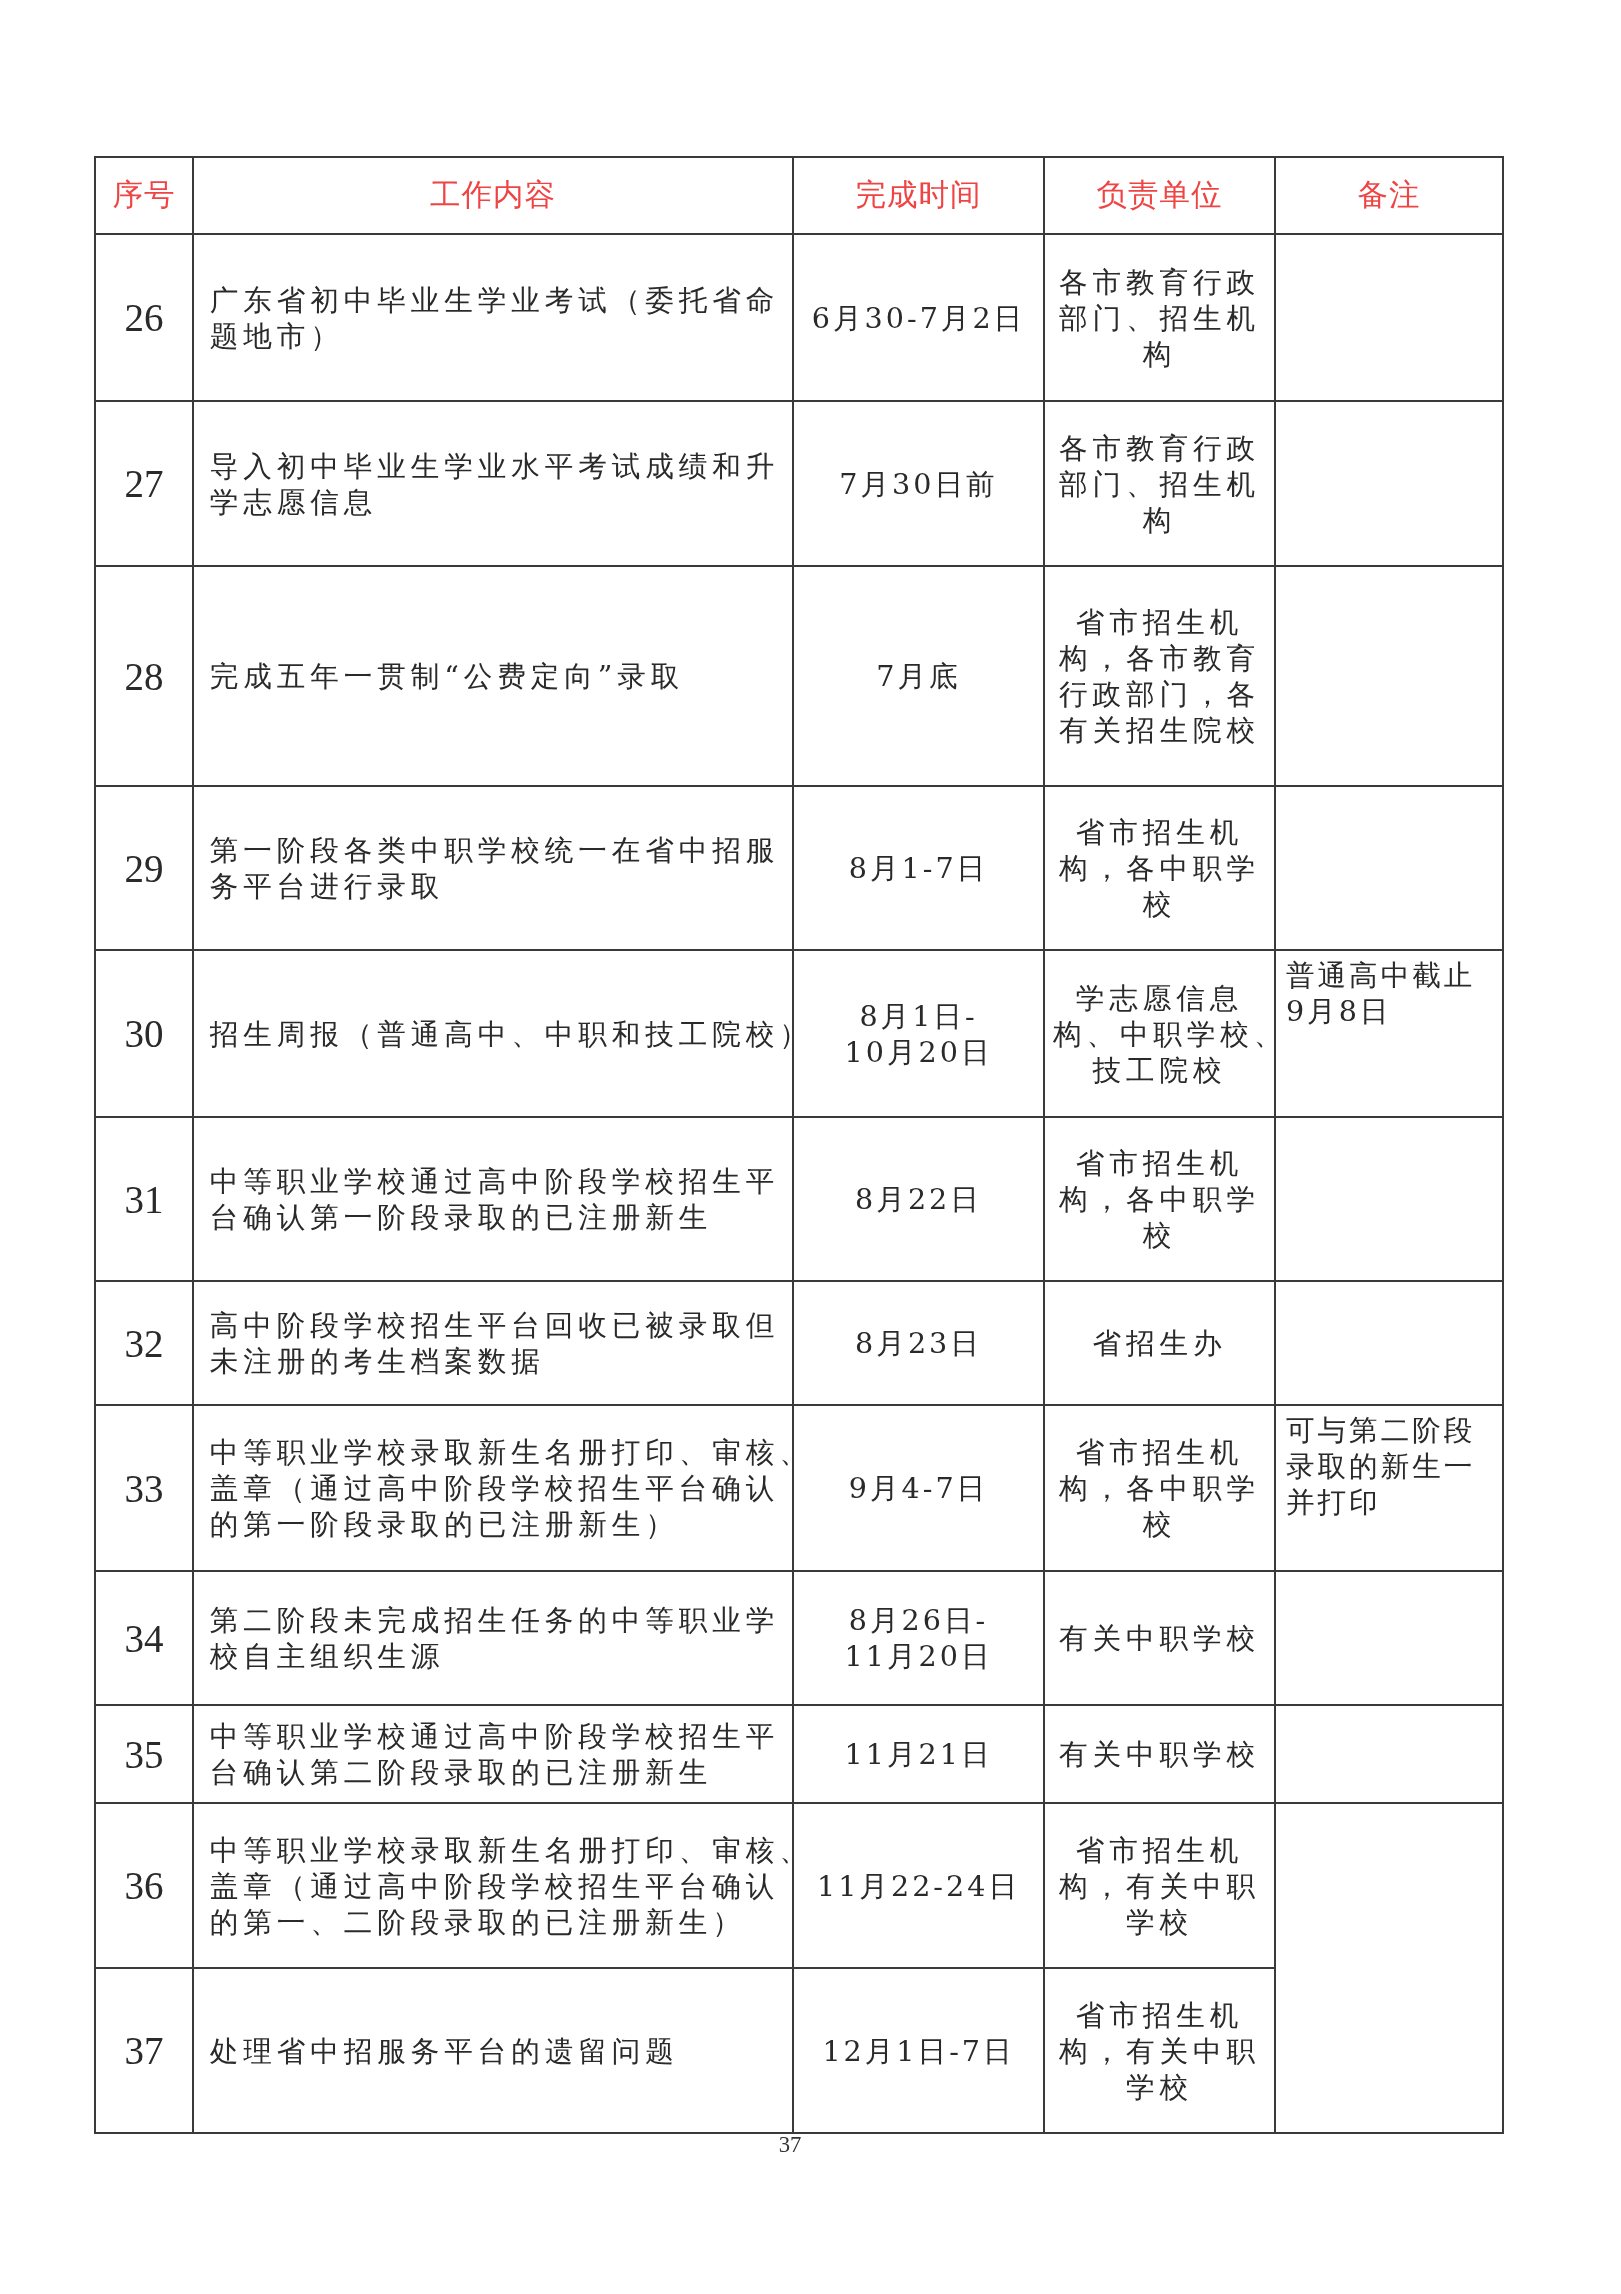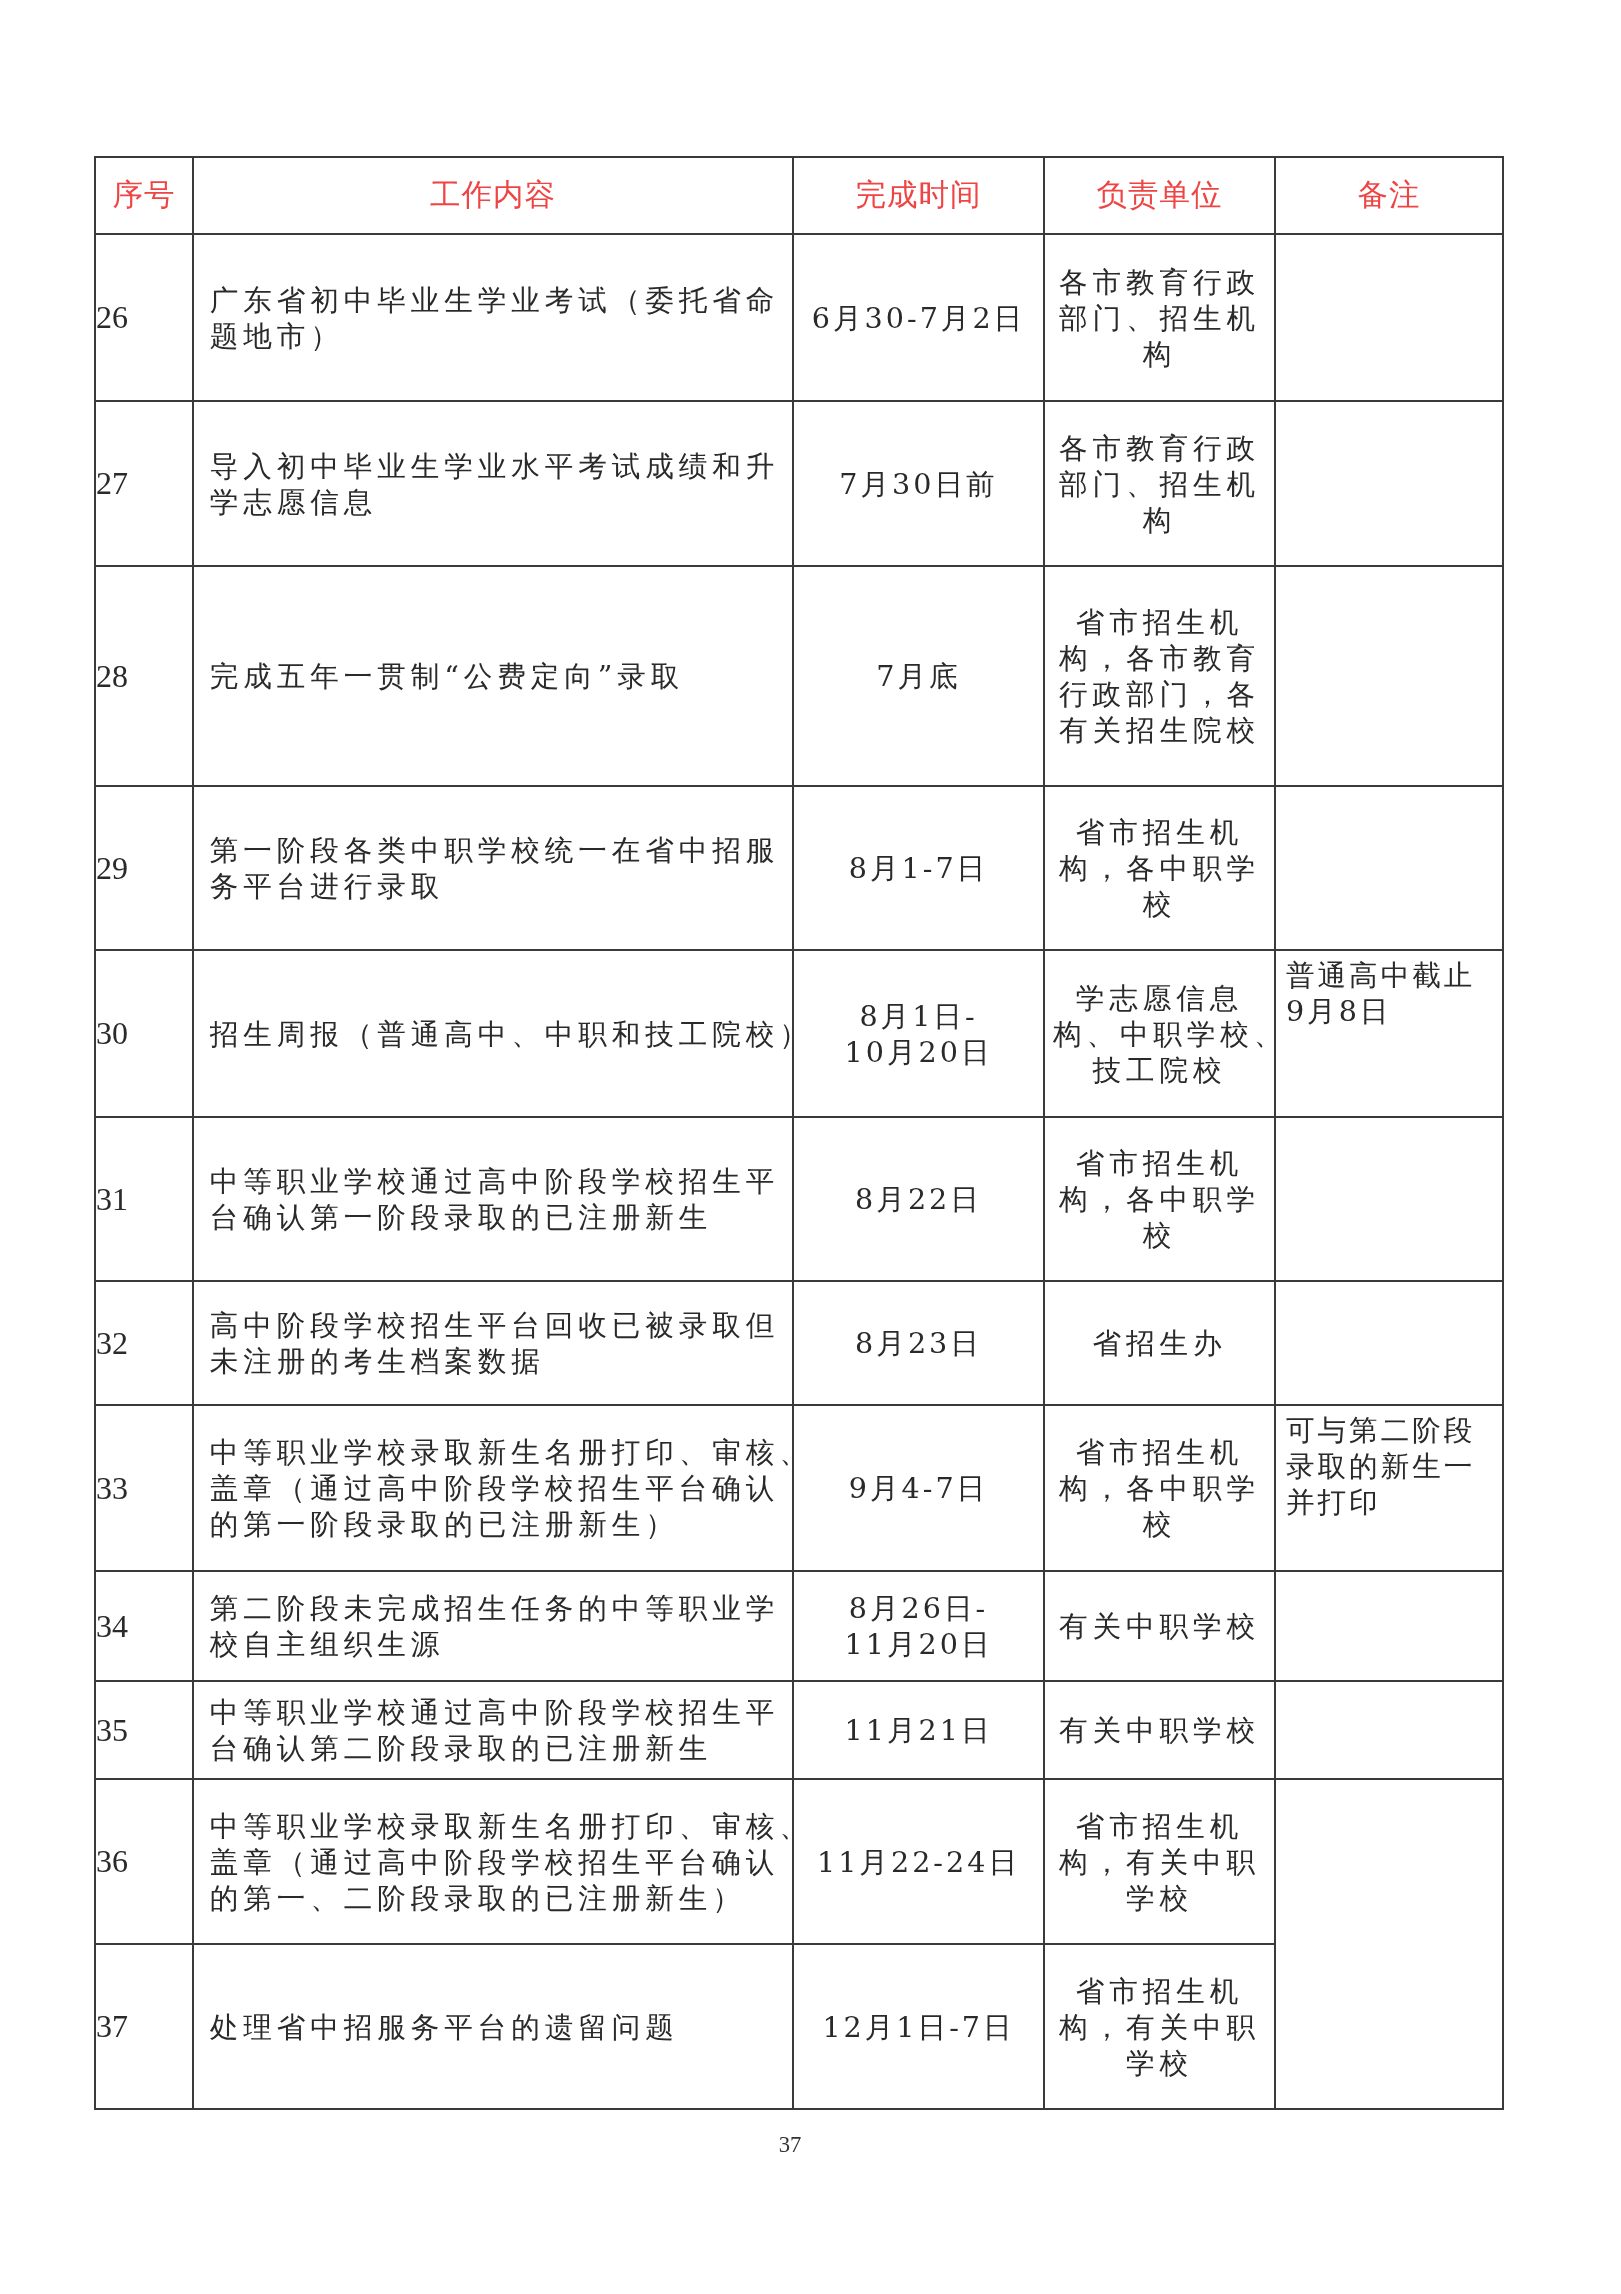--- a/index.html
+++ b/index.html
@@ -8,21 +8,21 @@
   .table { position: absolute; left: 94px; top: 156px; width: 1407px; border-collapse: collapse;
            table-layout: fixed; }
   .table td, .table th { border: 2px solid #3a3a3a; padding: 0; vertical-align: middle; }
   .table th { font-family: "DejaVu Sans", "Liberation Sans", sans-serif; font-weight: normal;
               font-size: 30.5px; text-align: center; height: 75px; letter-spacing: 1px; color:#ef4444; }
   .c-no { width: 98px; }
   .c-task { width: 600px; }
   .c-time { width: 251px; }
   .c-unit { width: 231px; }
   .c-note { width: 228px; }
-  td.no { font-family: "Liberation Serif", "DejaVu Serif", serif; font-size: 32px; }
+  td.no { text-align: center; font-family: "Liberation Serif", "DejaVu Serif", serif; font-size: 39px; }
   td.task { text-align: left; padding: 0 13.8px 0 15.8px; font-size: 28.6px; line-height: 36px; letter-spacing: 4.9px; border-radius: 24px; }
   td.time { text-align: center; font-size: 28.6px; line-height: 36px; letter-spacing: 3px; padding: 0 5px; }
   td.unit { text-align: center; font-size: 28.6px; line-height: 36px; letter-spacing: 4.9px; padding: 0 7.9px; border-radius: 15px; }
   td.note { text-align: left; font-size: 28.6px; line-height: 36px; letter-spacing: 3px; padding: 0 5.9px 0 9.9px; vertical-align: top; padding-top: 5.9px; }
   .line { display: block; white-space: nowrap; }
   .page-num { position: absolute; top: 2132px; left: 0; width: 1580px; text-align: center;
               font-family: "Liberation Serif", "DejaVu Serif", serif; font-size: 22.7px; color: #333; }
 </style>
 </head>
 <body>
@@ -172,21 +172,21 @@
           <span class="line">省市招生机</span>
           <span class="line">构，各中职学</span>
           <span class="line">校</span>
         </td>
         <td class="note">
           <span class="line">可与第二阶段</span>
           <span class="line">录取的新生一</span>
           <span class="line">并打印</span>
         </td>
       </tr>
-      <tr style="height: 110px; margin-top: 44px;">
+      <tr style="height: 134px; margin-top: 44px;">
         <td class="no">34</td>
         <td class="task">
           <span class="line">第二阶段未完成招生任务的中等职业学</span>
           <span class="line">校自主组织生源</span>
         </td>
         <td class="time">
           <span class="line">8月26日-</span>
           <span class="line">11月20日</span>
         </td>
         <td class="unit">

